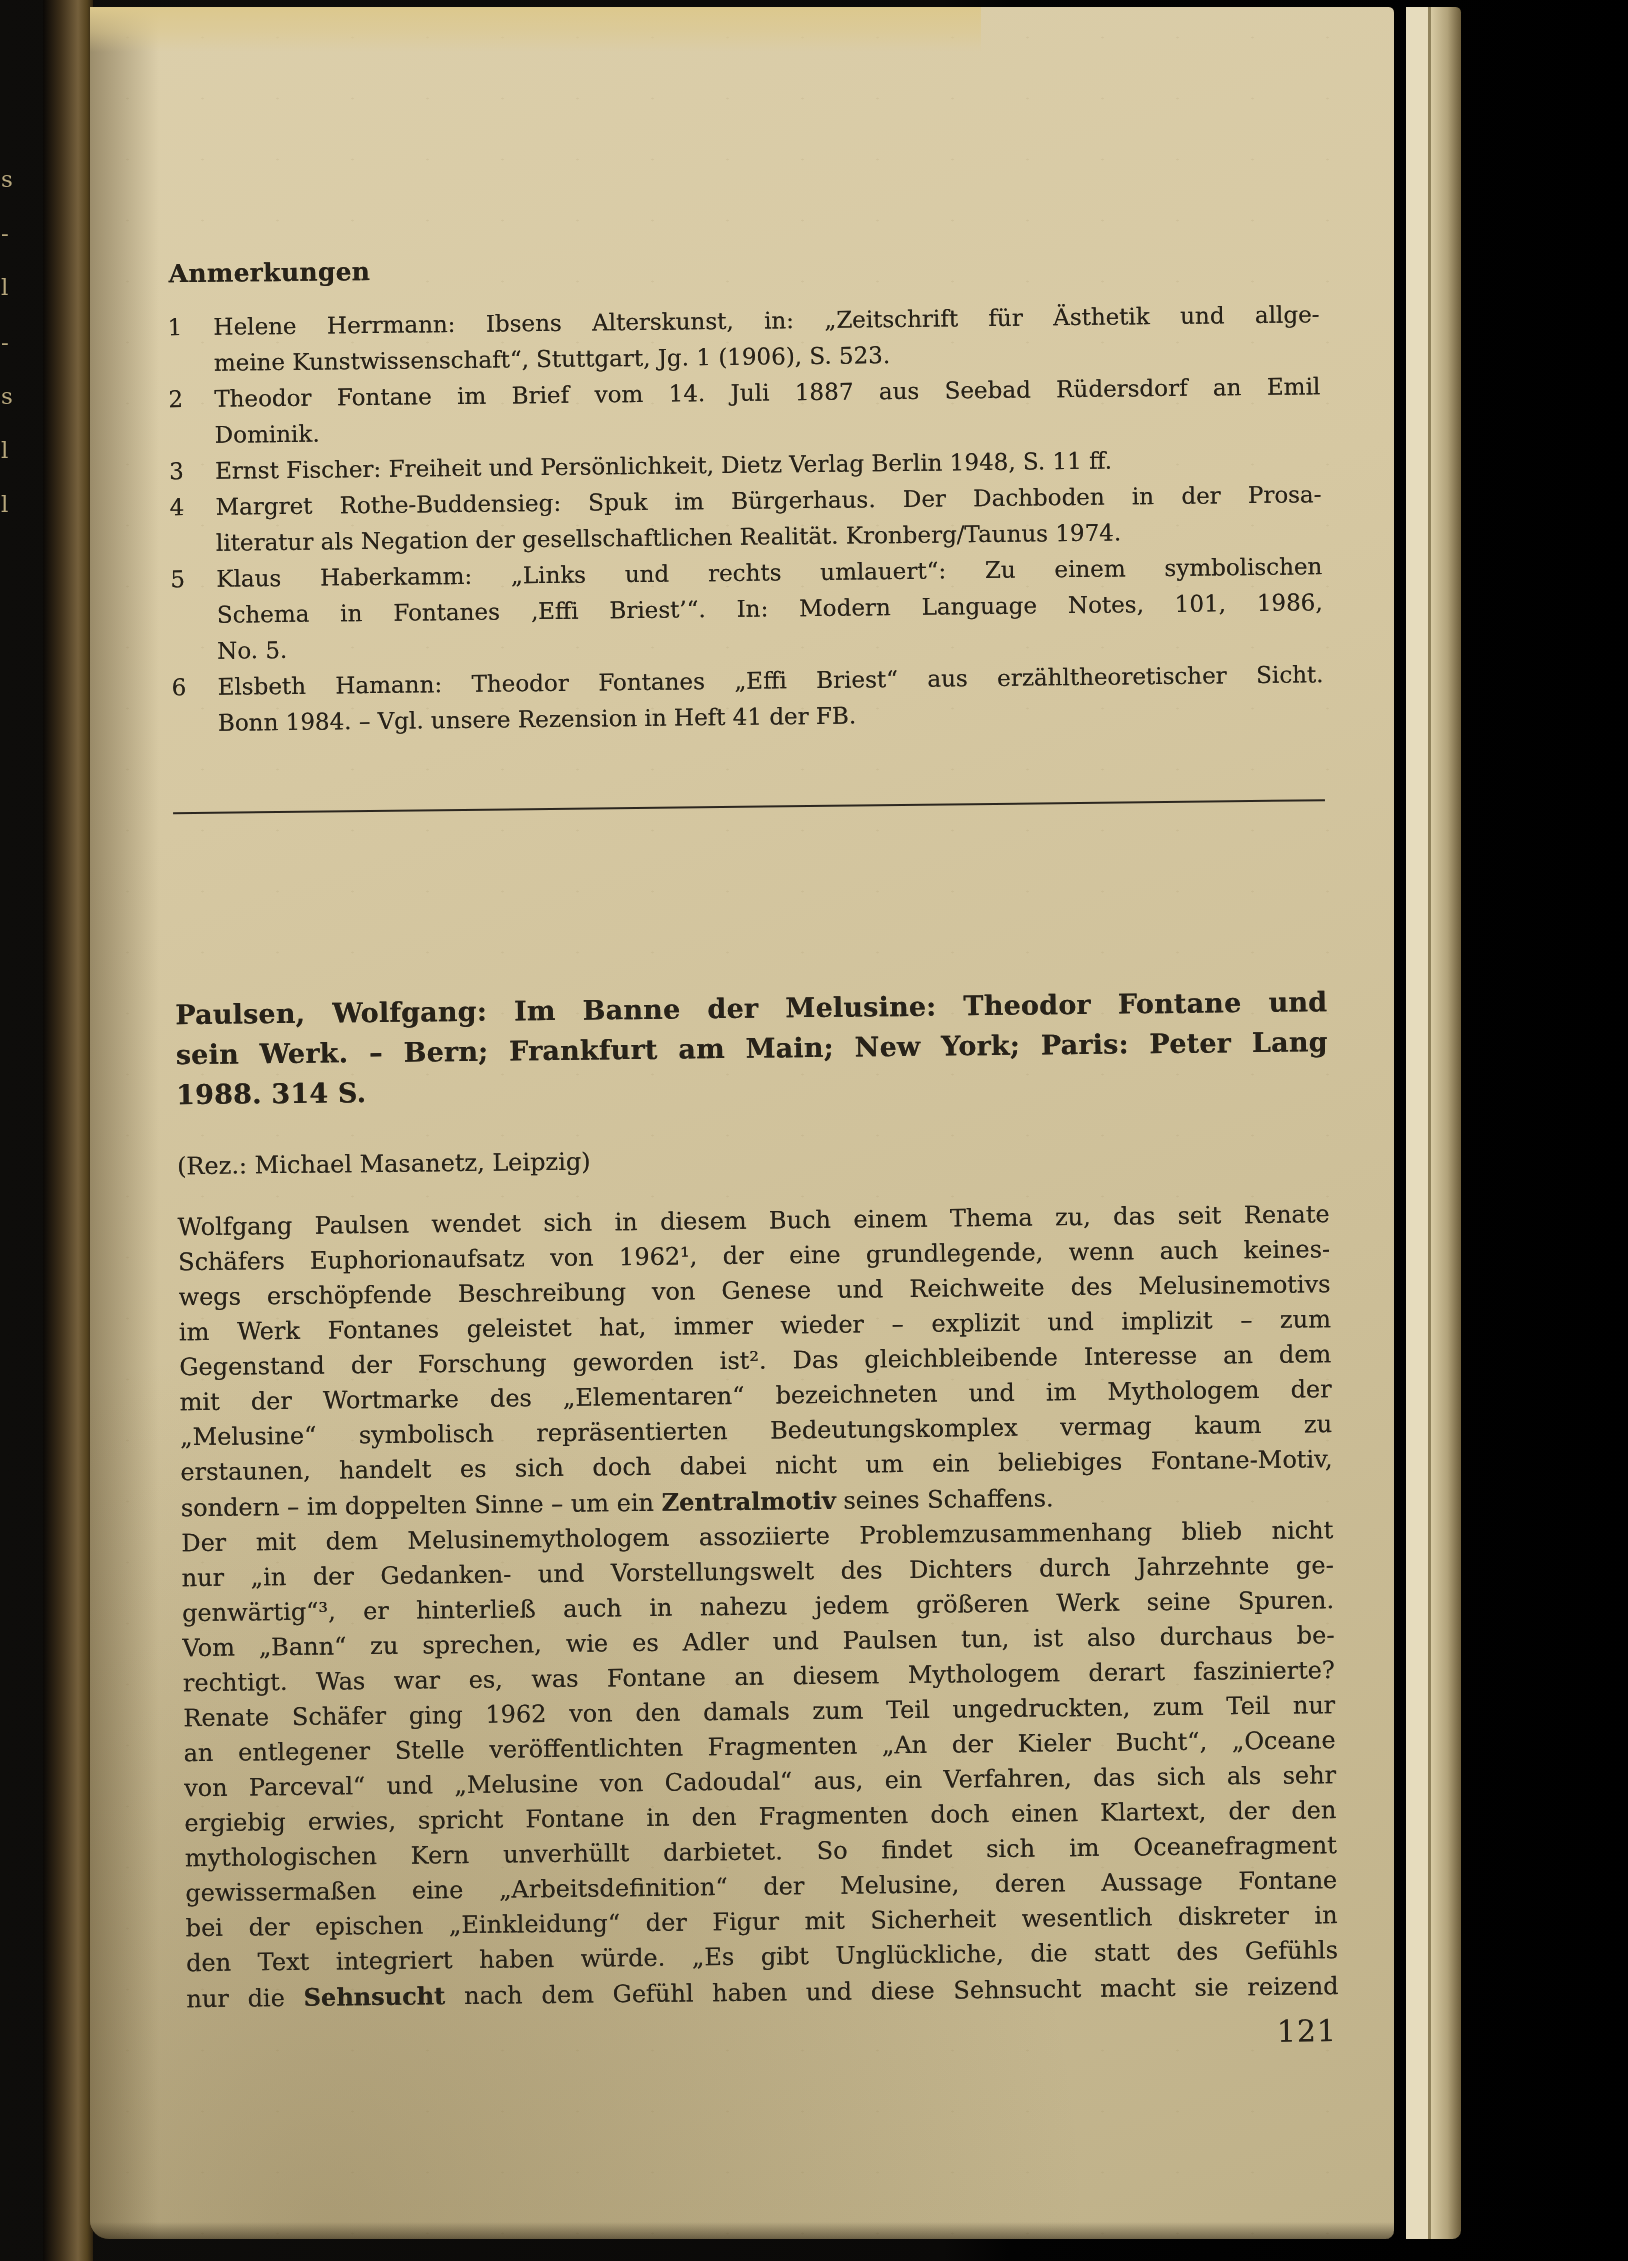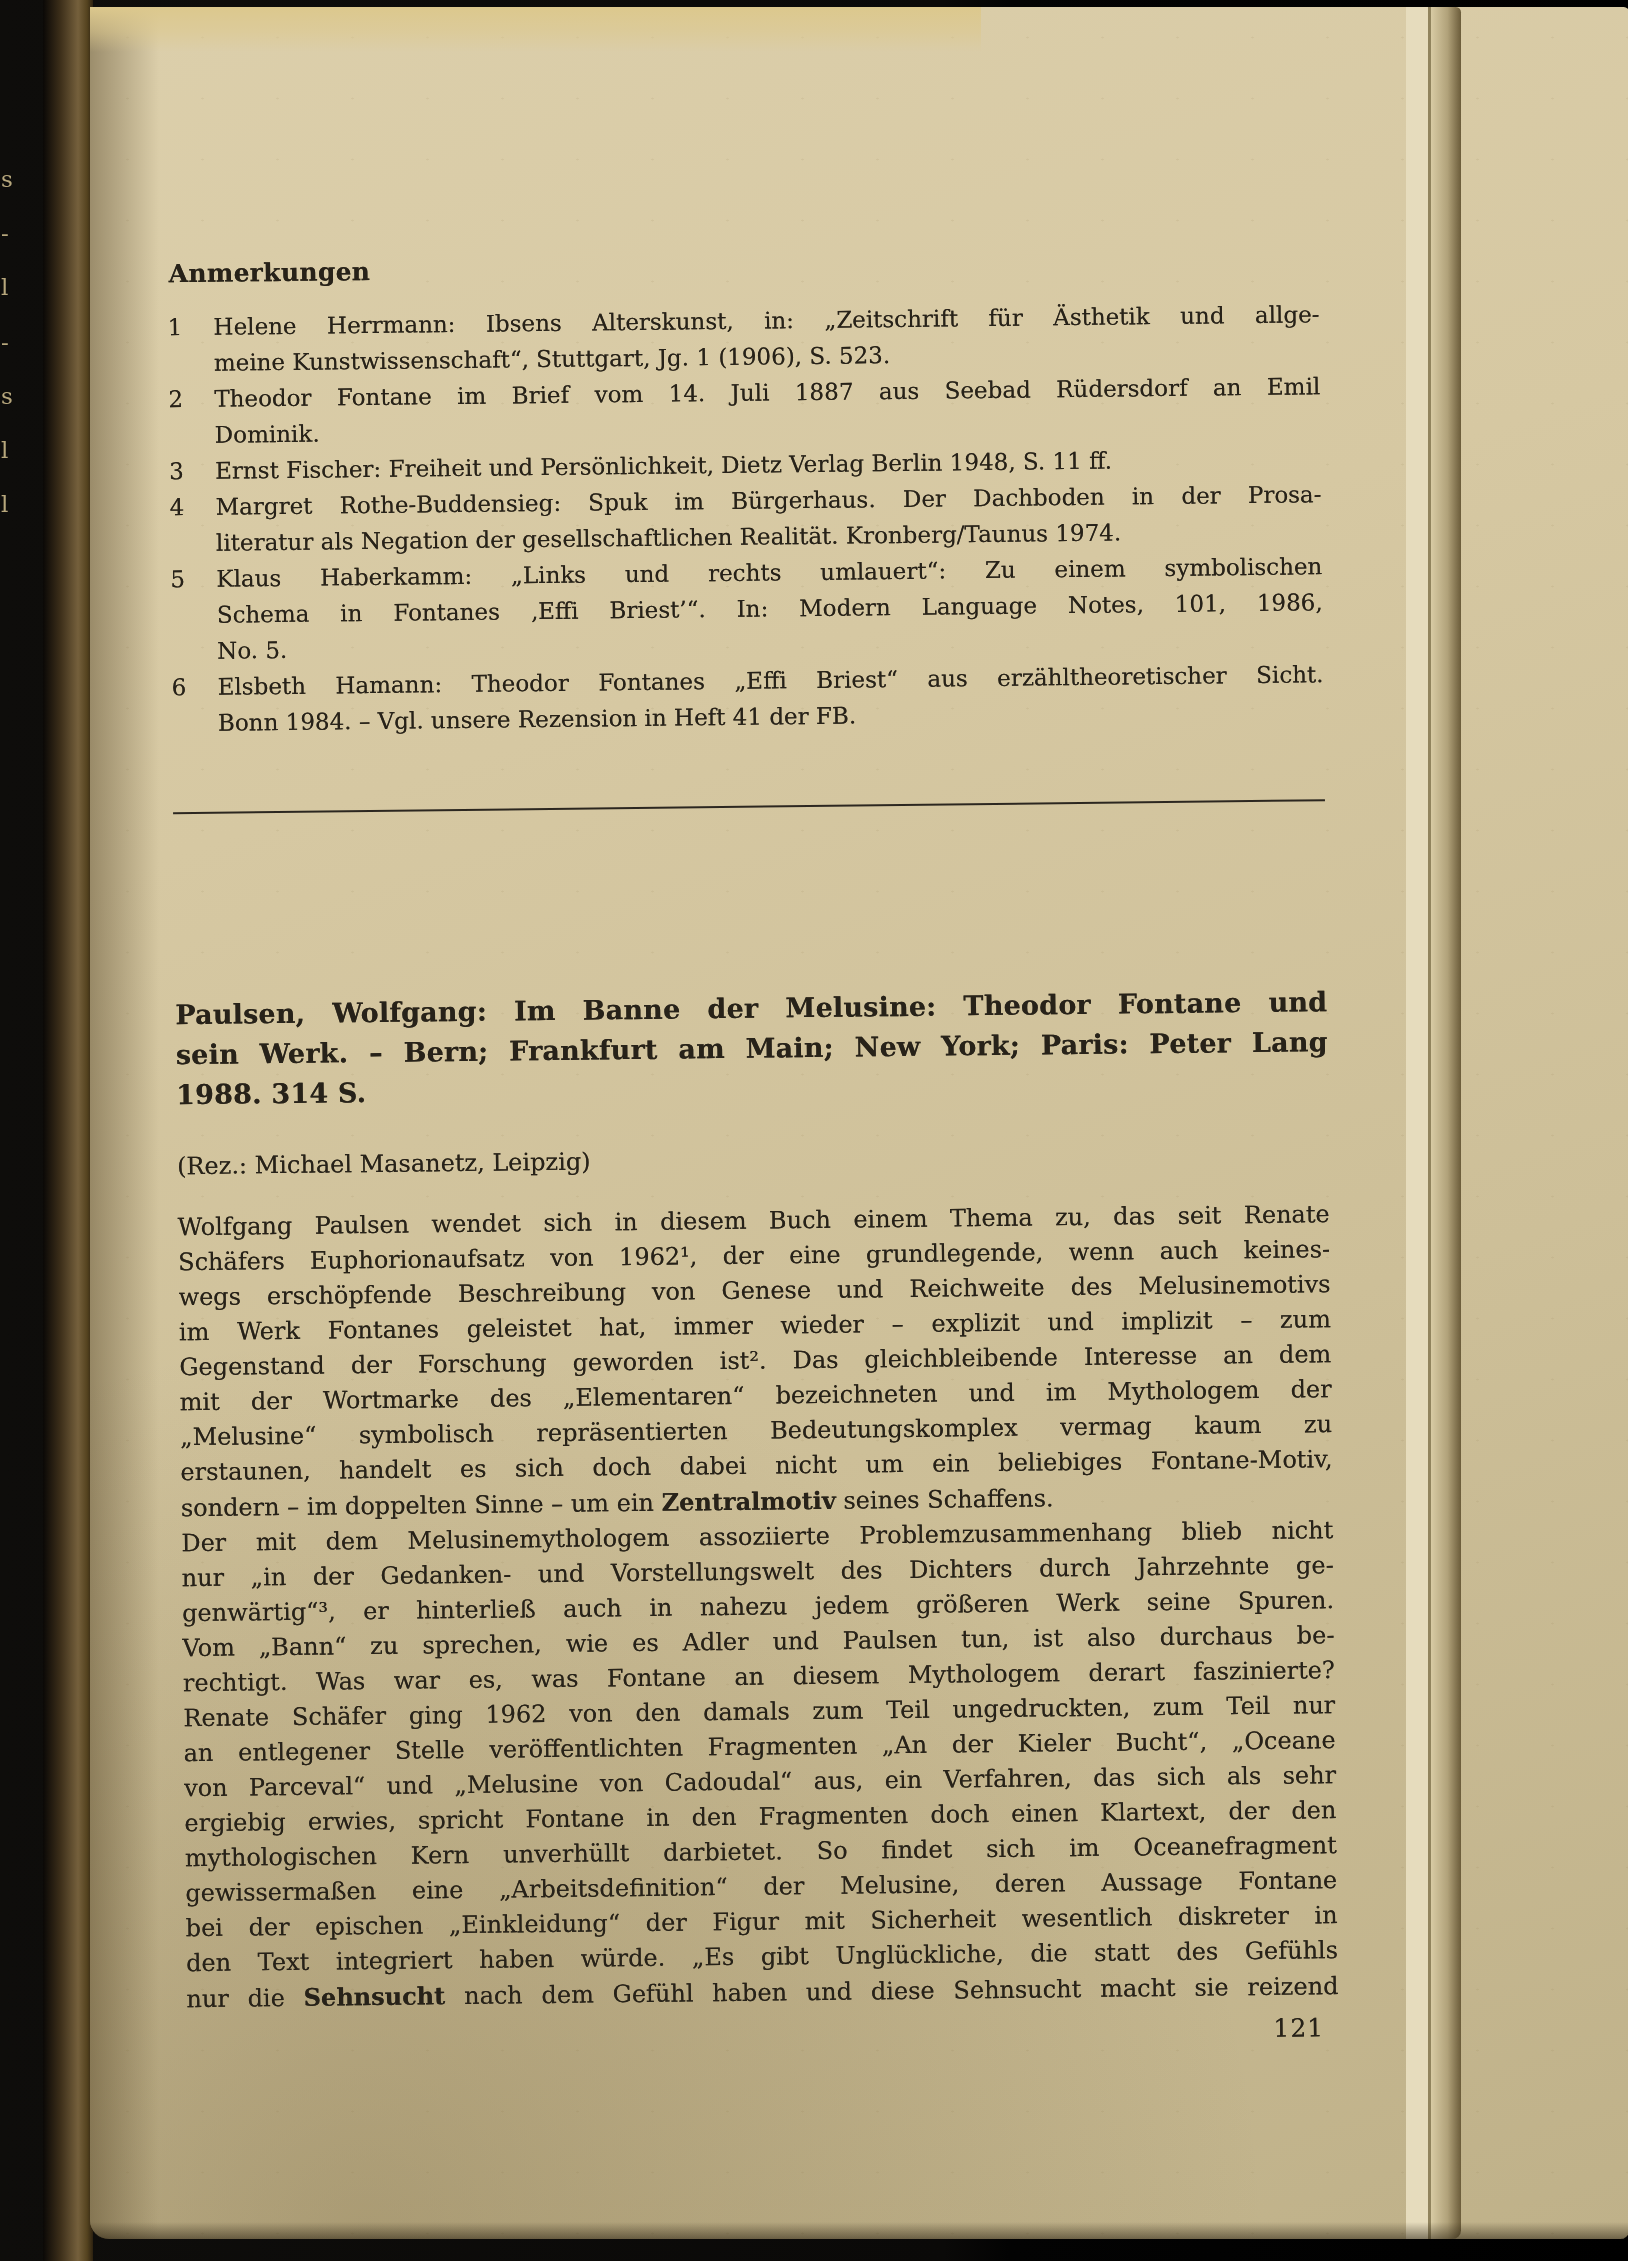--- a/index.html
+++ b/index.html
@@ -28,21 +28,21 @@
   .binding {
     position: absolute;
     left: 43px; top: 0;
     width: 50px; height: 100%;
     background: linear-gradient(to right, #0a0806 0%, #3d2f1a 35%, #75603c 70%, #55431f 88%, #2c2110 100%);
   }
   
   .page {
     position: absolute;
     left: 90px; top: 6.9px;
-    width: 1539px; height: 2232px;
+    width: 1304px; height: 2232px;
     background:
       radial-gradient(130% 90% at 18% 100%, rgba(100,82,44,0.28) 0%, rgba(100,82,44,0) 45%),
       radial-gradient(rgba(125,100,55,0.10) 0.9px, rgba(0,0,0,0) 1.4px),
       linear-gradient(162deg, #dccfab 0%, #d6c8a2 32%, #cdbf98 62%, #bfb189 100%);
     background-size: auto, 75px 61px, auto;
     border-radius: 2.6px 5.2px 8.6px 19px;
   }
   .page::before { 
     content: "";
     position: absolute; left: 0; top: 0; bottom: 0; width: 69px;
@@ -114,22 +114,22 @@
   .reviewer {
     margin-top: 36px;
     font-size: 24px;
     line-height: 31px;
   }
   .review-body { margin-top: 27.6px; width: 100%; }
   .bline { font-size: 24px; line-height: 35px; }
   .bline b, .tline b { font-weight: 700; }
   .pagenum {
     position: absolute;
-    top: 1772px; right: 15px;
-    font-size: 25px;
+    top: 1772px; right: 2px;
+    font-size: 30px;
     letter-spacing: 0.9px;
   }
 </style>
 </head>
 <body>
 
 <div class="scan">
 
   <div class="edge-col" id="edge-col">
       <span class="efrag" style="top: 168px;">s</span>

